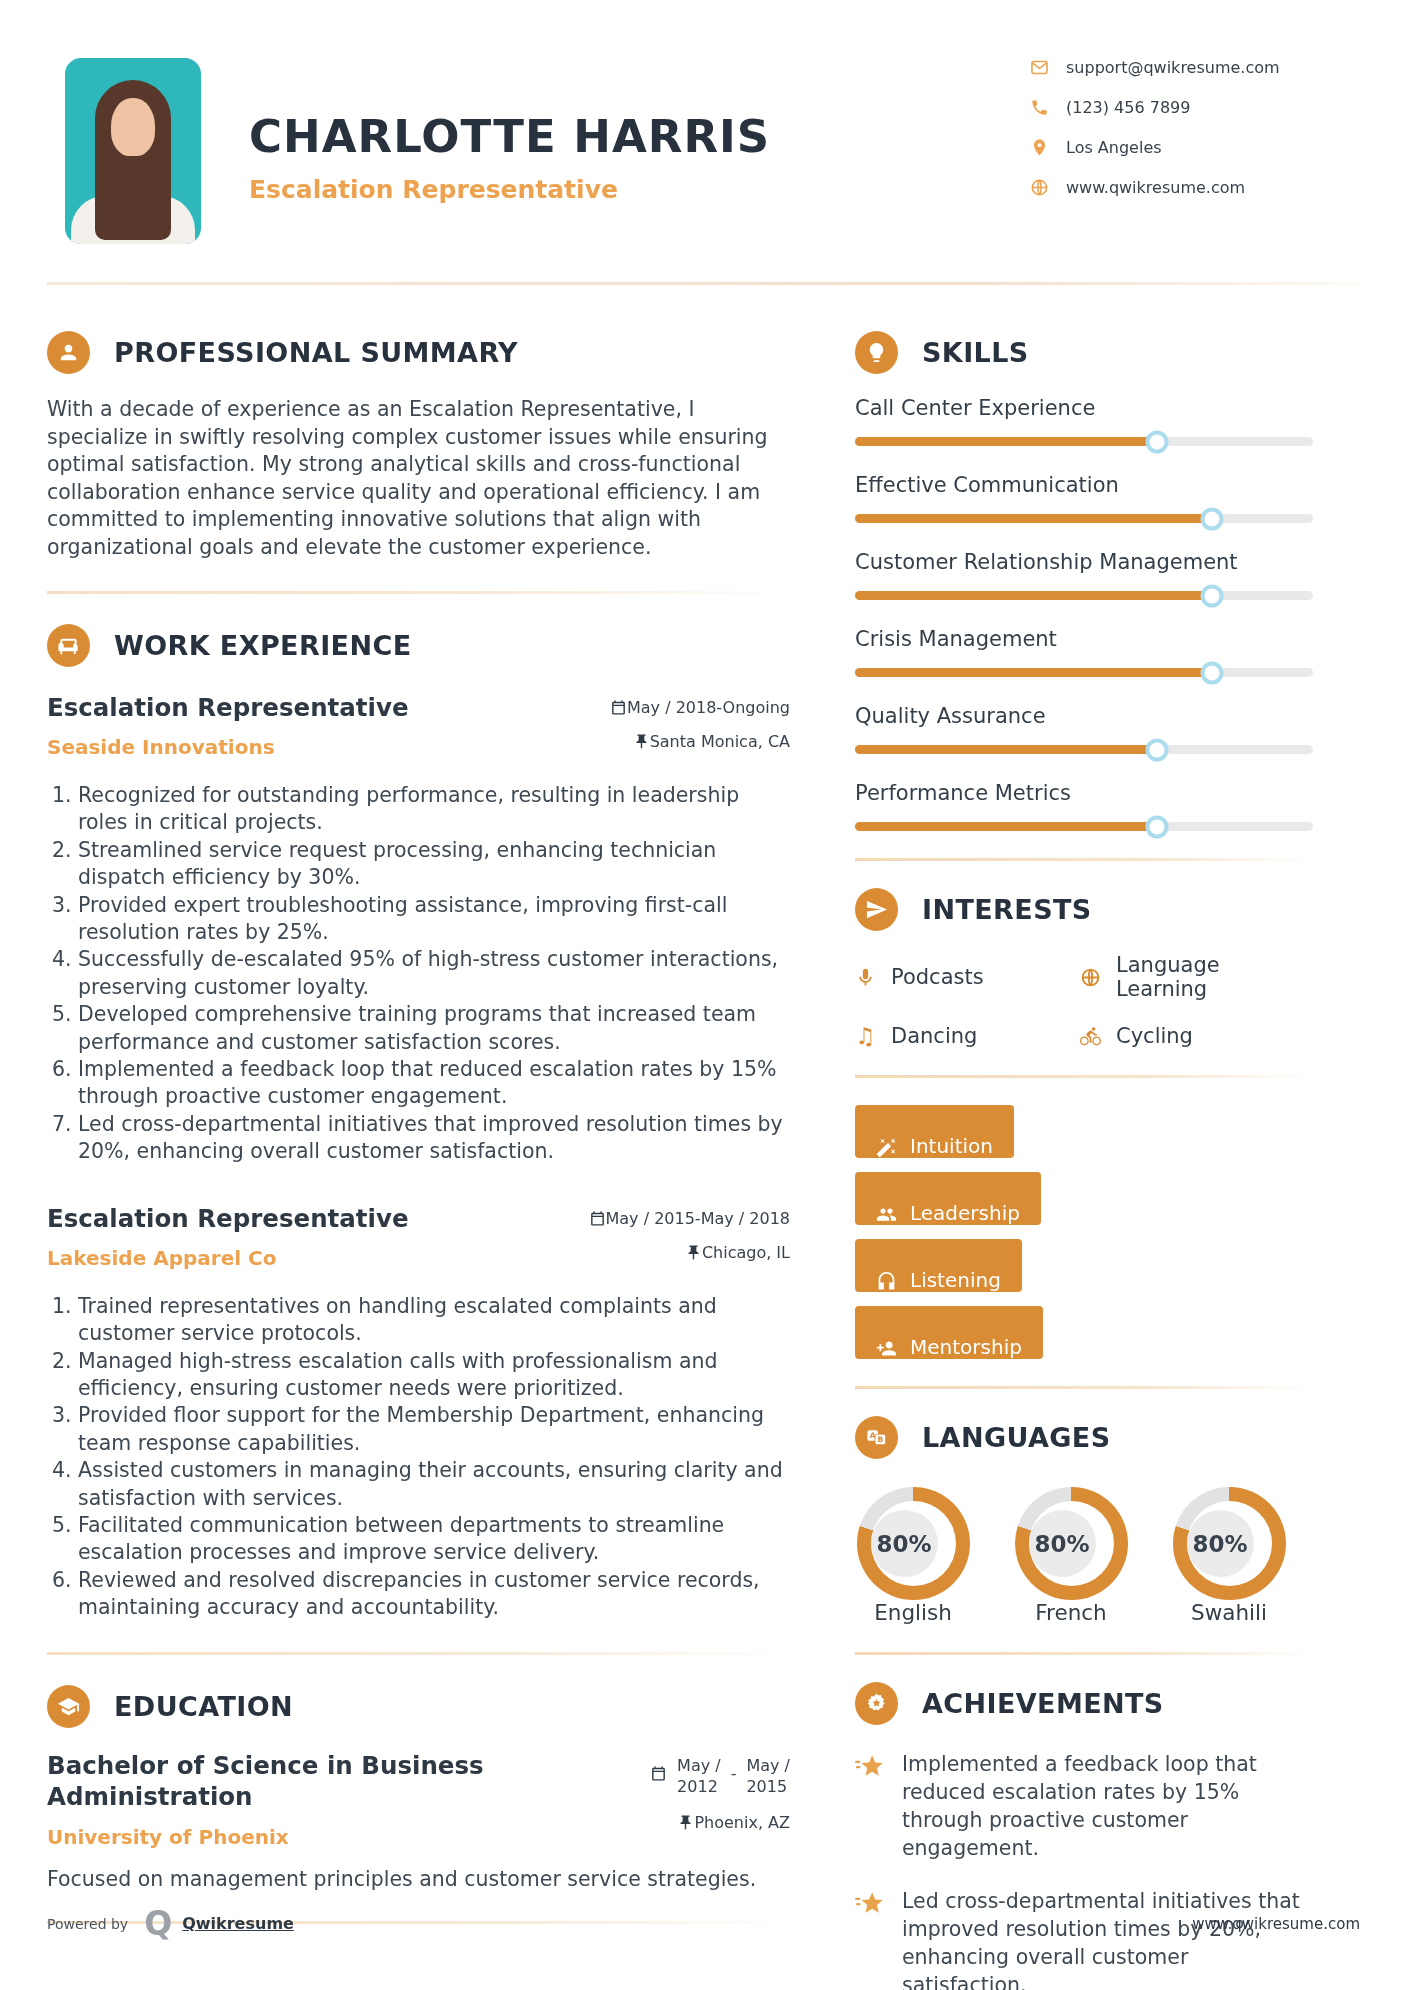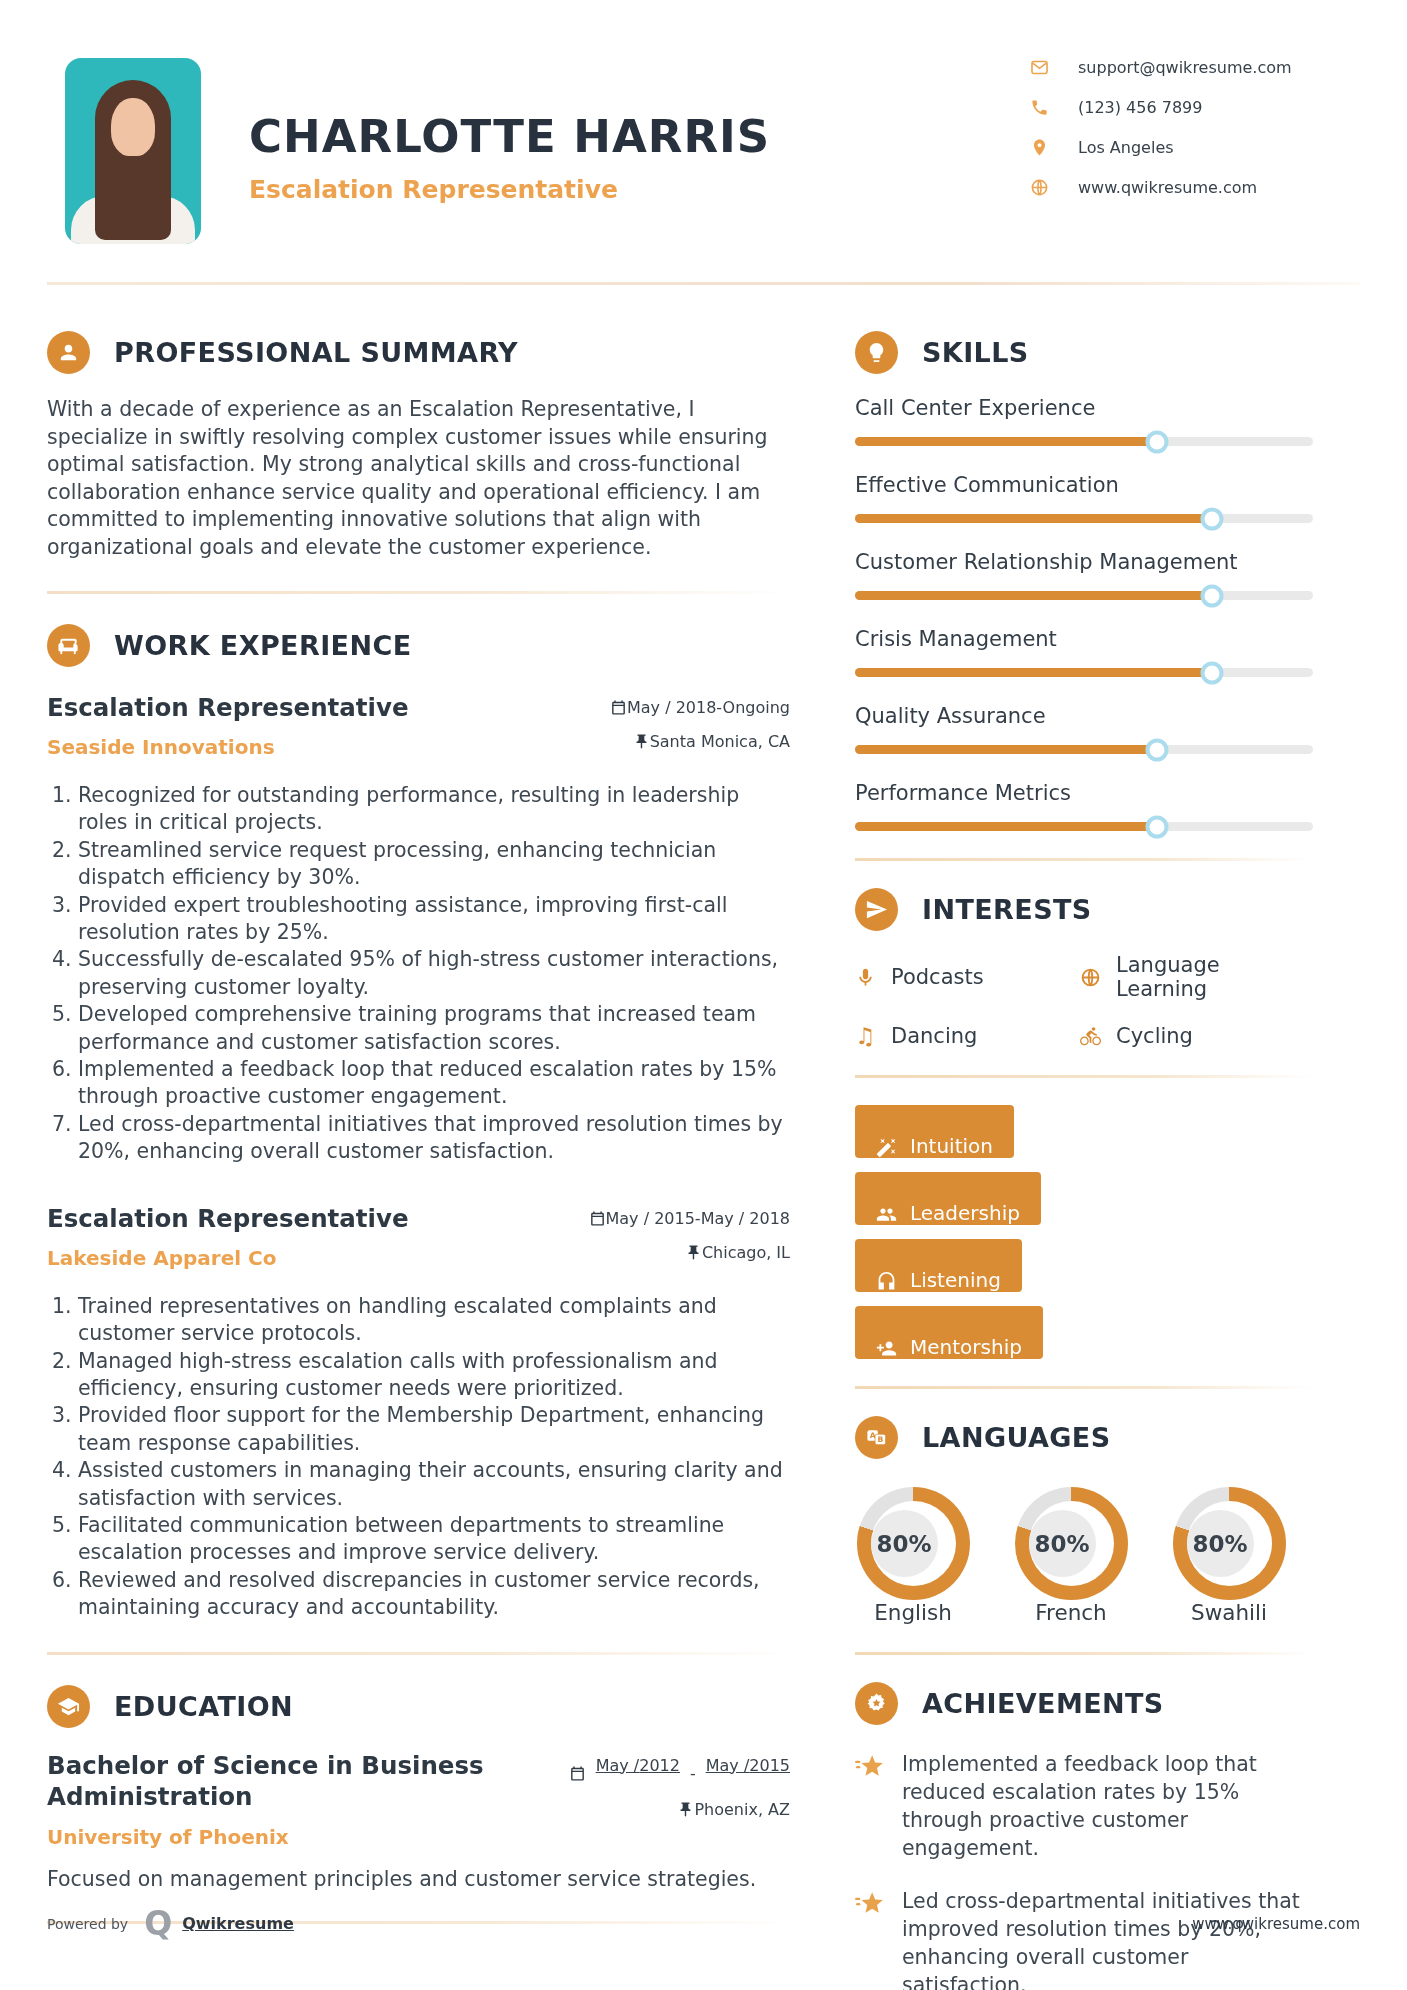--- a/index.html
+++ b/index.html
@@ -18,21 +18,21 @@
   .photo .shirt{ position:absolute; bottom:-14px; left:50%; transform:translateX(-50%);
                  width:124px; height:62px; background:#f4f1ec; border-radius:34px 34px 0 0; }
   .photo .hair{ position:absolute; top:22px; left:50%; transform:translateX(-50%);
                 width:76px; height:160px; background:#57382a; border-radius:38px 38px 10px 10px; }
   .photo .face{ position:absolute; top:40px; left:50%; transform:translateX(-50%);
                 width:44px; height:58px; background:#efc3a4; border-radius:48% 48% 42% 42%; }
   .name-block{ flex:1; margin-left:48px; padding-top:52px; }
   .name{ font-size:45px; font-weight:bold; color:var(--heading); letter-spacing:1px; }
   .job-title{ font-size:25px; color:var(--accent-light); font-weight:bold; margin-top:12px; }
   .contact{ list-style:none; width:330px; flex:0 0 auto; padding-top:0; }
-  .contact li{ display:flex; align-items:center; gap:29px; margin-bottom:21px;
+  .contact li{ display:flex; align-items:center; gap:17px; margin-bottom:21px;
                font-size:16px; color:#37424C; }
   .cicon{ width:19px; height:19px; color:var(--accent-light); flex:0 0 auto; display:inline-flex; }
   .cicon svg{ width:100%; height:100%; }
 
   .hr-header{ height:3px; margin:38px 47px 0;
               background:linear-gradient(90deg,#F6E8D8,#F3DECB 70%,rgba(246,232,216,.25)); }
 
   
   .columns{ display:flex; align-items:flex-start; padding:46px 47px 0; }
   .col-left{ width:743px; }
@@ -64,21 +64,21 @@
   .micon svg{ width:100%; height:100%; fill:currentColor; }
   .job ol{ margin-top:16px; padding-left:31px; }
   .job ol li{ font-size:20.5px; line-height:27.4px; color:var(--body); }
 
   
   .edu-left{ max-width:470px; }
   .edu-left h3{ font-size:24.5px; line-height:31px; color:#2E3944; font-weight:bold; }
   .edu-dates{ display:flex; justify-content:flex-end; align-items:flex-start; gap:10px;
               font-size:16px; line-height:21px; color:#39434D; }
   .edu-dates .micon{ margin-top:10px; }
-  .dstack{ display:flex; flex-direction:row;text-decoration:underline; }
+  .dstack{ display:flex; flex-direction:column; }
   .dsep{ padding-top:8px; }
   .edu-loc{ margin-top:16px; }
   .edu-desc{ font-size:20.5px; color:var(--body); margin-top:18px; }
 
   
   .skill{ margin-bottom:25px; }
   .skill-label{ font-size:21px; color:#333E48; margin-bottom:17px; }
   .track{ position:relative; height:9px; border-radius:5px; background:var(--track); margin-bottom:27px; }
   .fill{ position:absolute; left:0; top:0; bottom:0; width:calc(var(--p) * 1%);
          background:var(--accent); border-radius:5px; }

